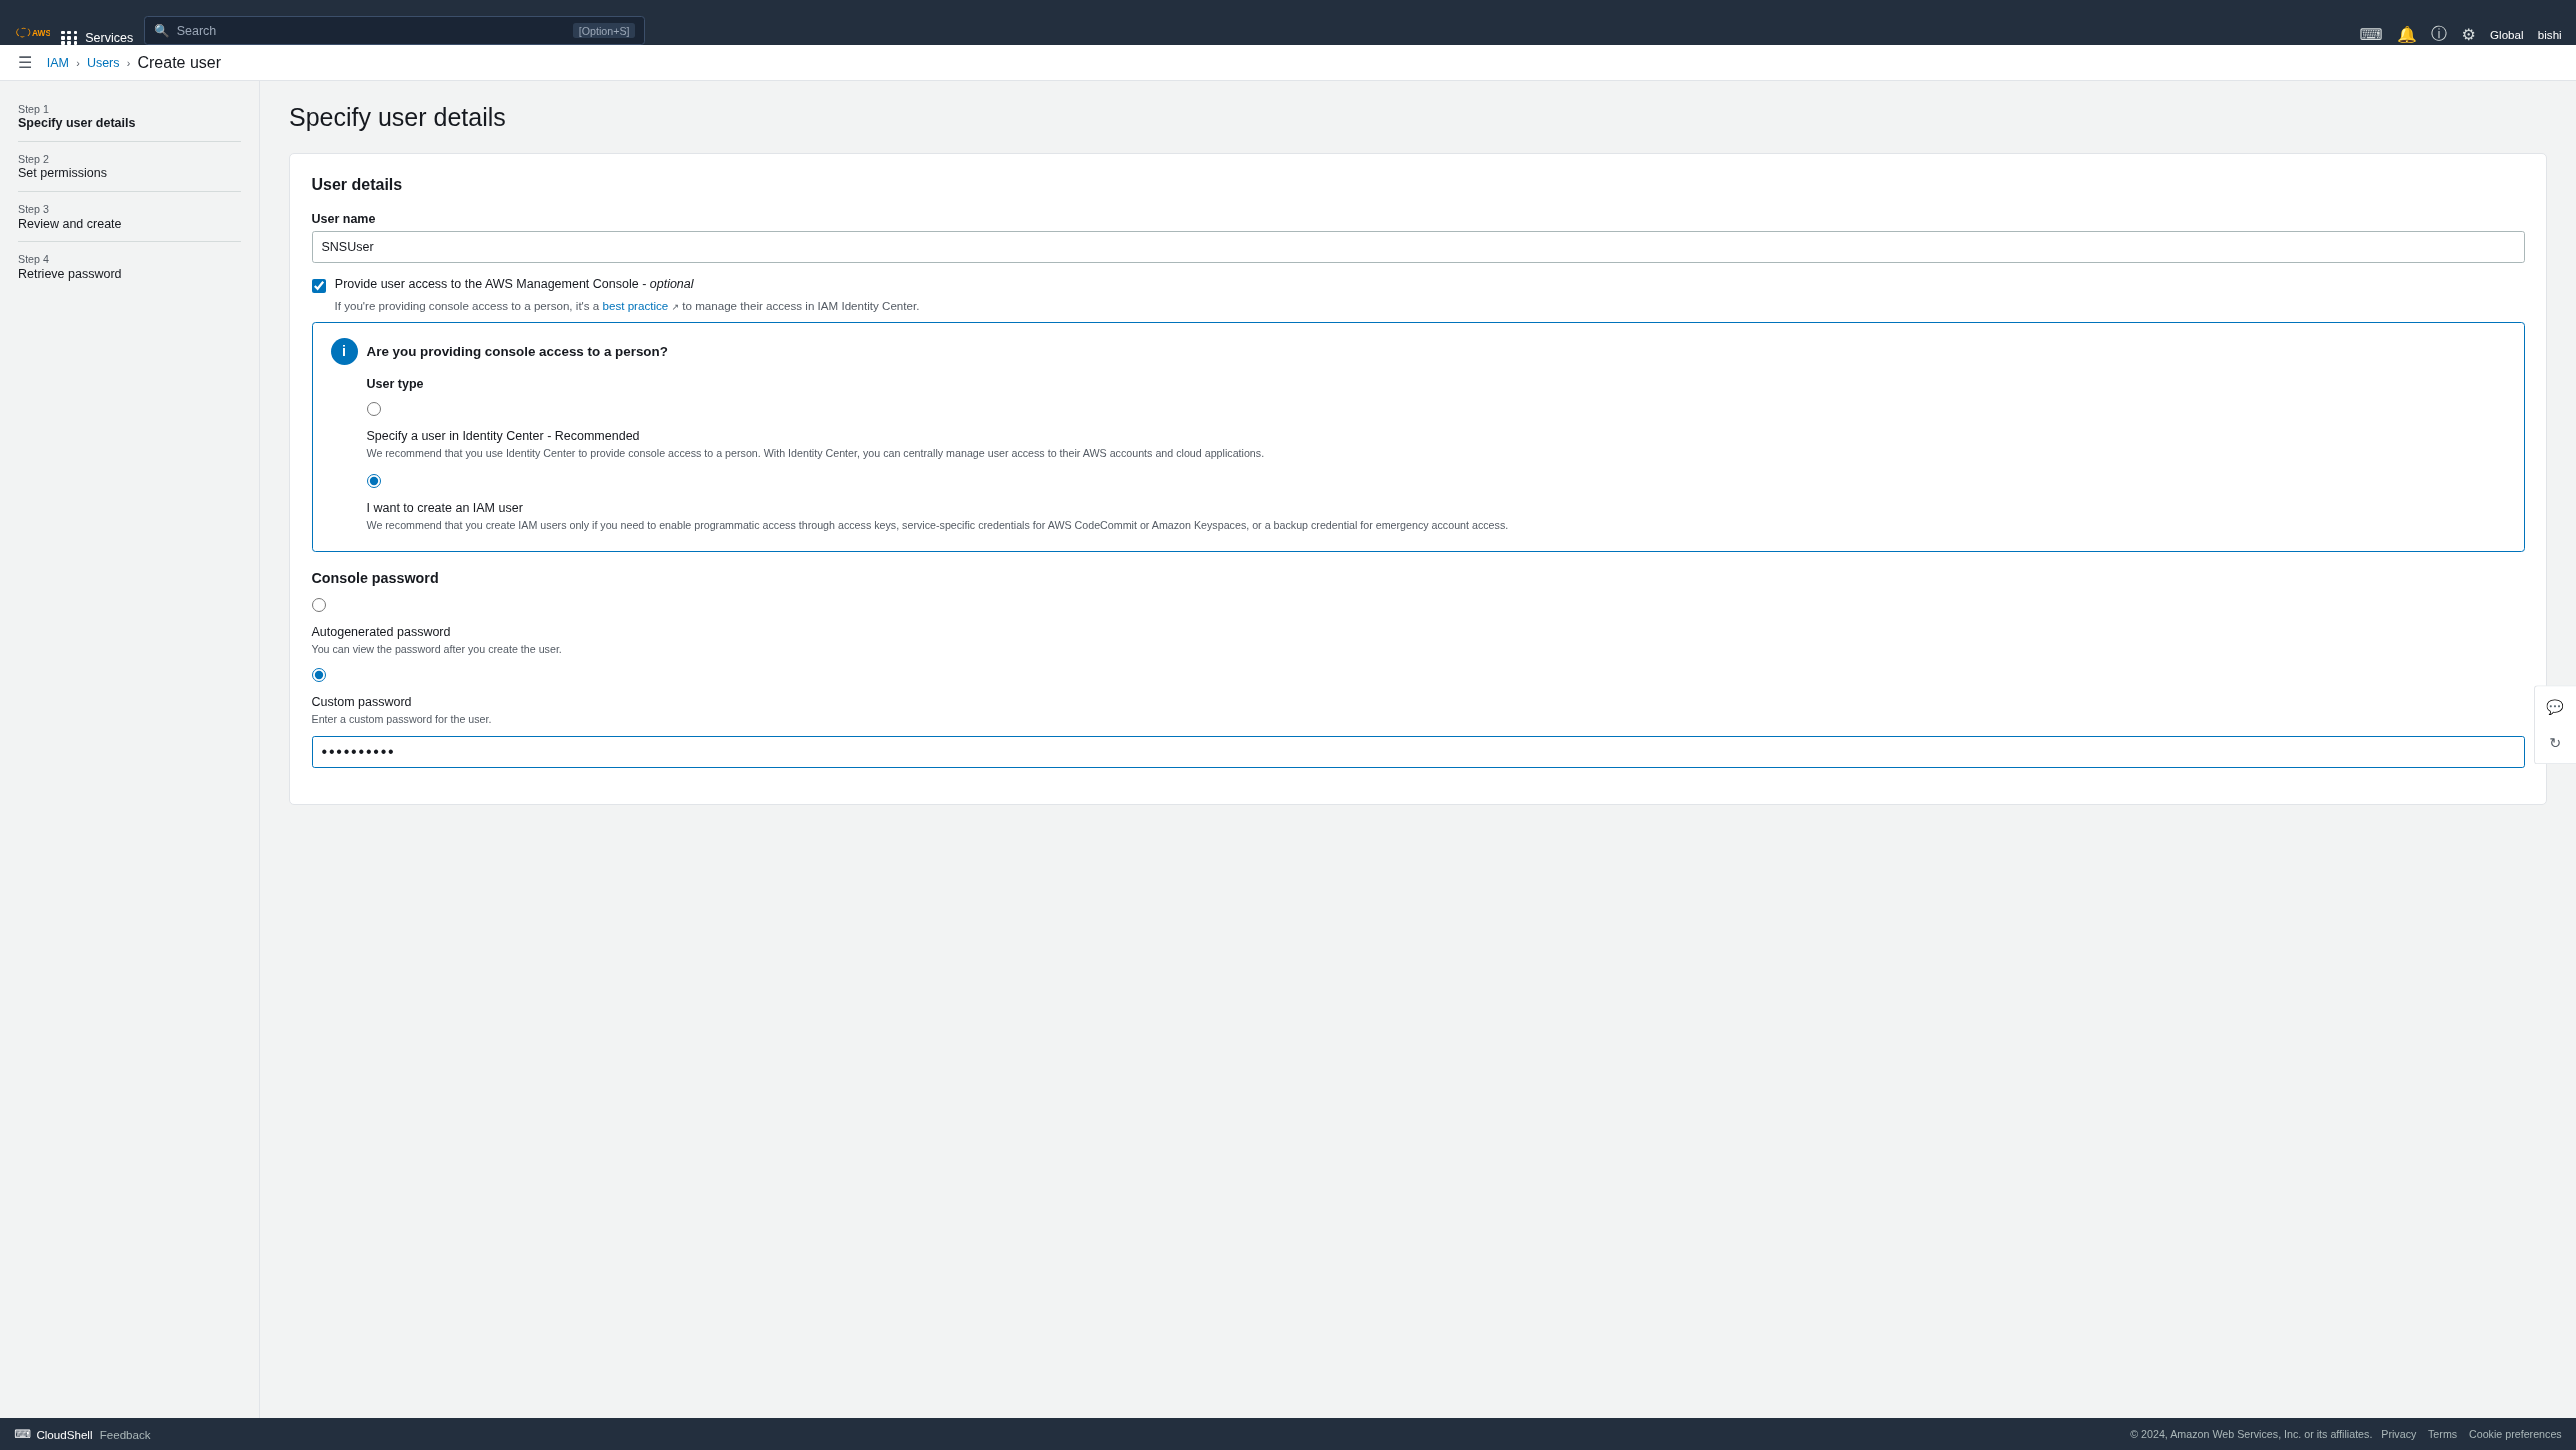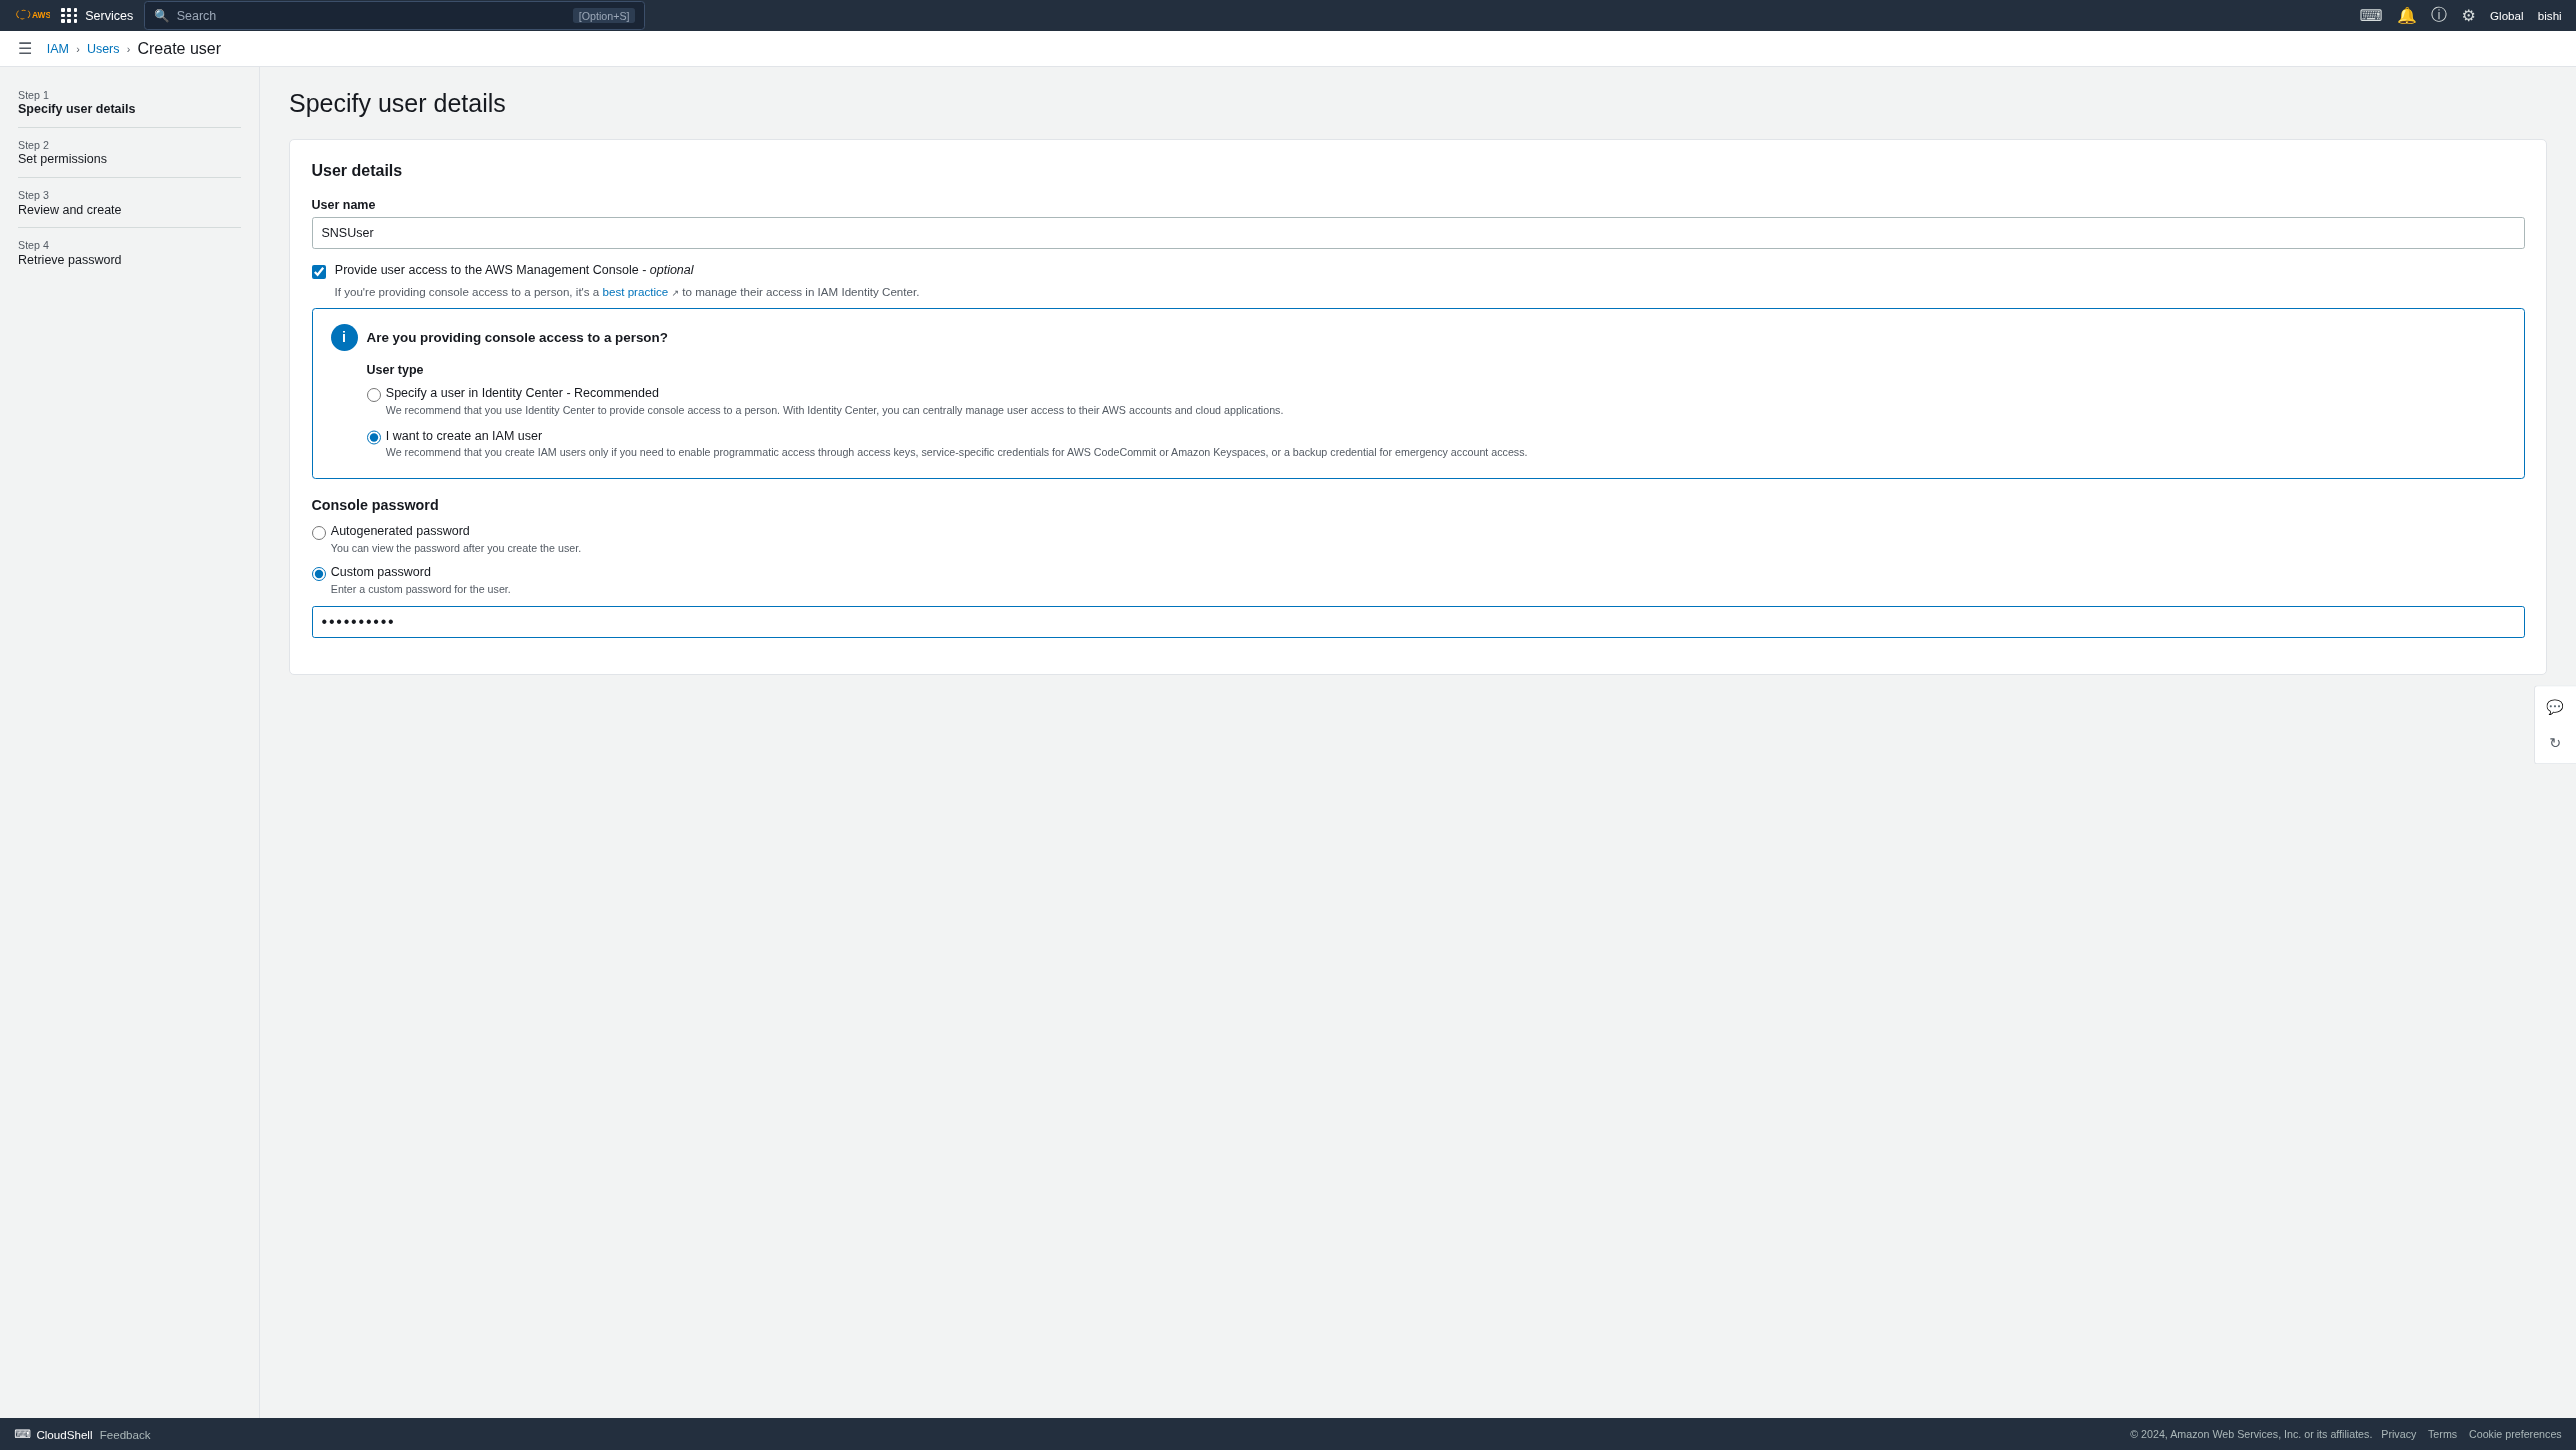--- a/index.html
+++ b/index.html
@@ -1,23 +1,23 @@
 <!DOCTYPE html>
 <html style="font-size:14.3px"><head>
   <meta charset="utf-8">
   <style>
     * { box-sizing: border-box; margin: 0; padding: 0; }
     body { font-family: "Amazon Ember", Arial, sans-serif; font-size: 12.5px; color: #16191f; background: #f2f3f3; min-height: 100vh; display: flex; flex-direction: column; }
 
     
     .top-nav {
       background: #232f3e;
-      height: 31px;
-      display: flex;
-      align-items: center;
+      height: 45px;
+      display: flex;
+      align-items: flex-end;
       padding: 0 14.3px;
       gap: 10.7px;
       flex-shrink: 0;
       z-index: 100;
     }
     .aws-logo {
       width: 36px;
       height: 23px;
       flex-shrink: 0;
     }
@@ -266,23 +266,24 @@
     .user-type-label {
       font-size: 12.5px;
       font-weight: 600;
       color: #16191f;
       margin-bottom: 9px;
       margin-left: 36px;
     }
     .radio-option {
       display: flex;
       align-items: flex-start;
-      gap: 5px;
+      gap: 13px;
       margin-bottom: 3.6px;
       margin-left: 36px;
+      flex-direction: column;
     }
     .radio-option input[type=radio] {
       width: 14.3px; height: 14.3px; margin-top: 1.8px; cursor: pointer; accent-color: #0073bb; flex-shrink: 0;
     }
     .radio-option-content {}
     .radio-option-label {
       font-size: 12.5px;
       font-weight: 500;
       color: #16191f;
     }

